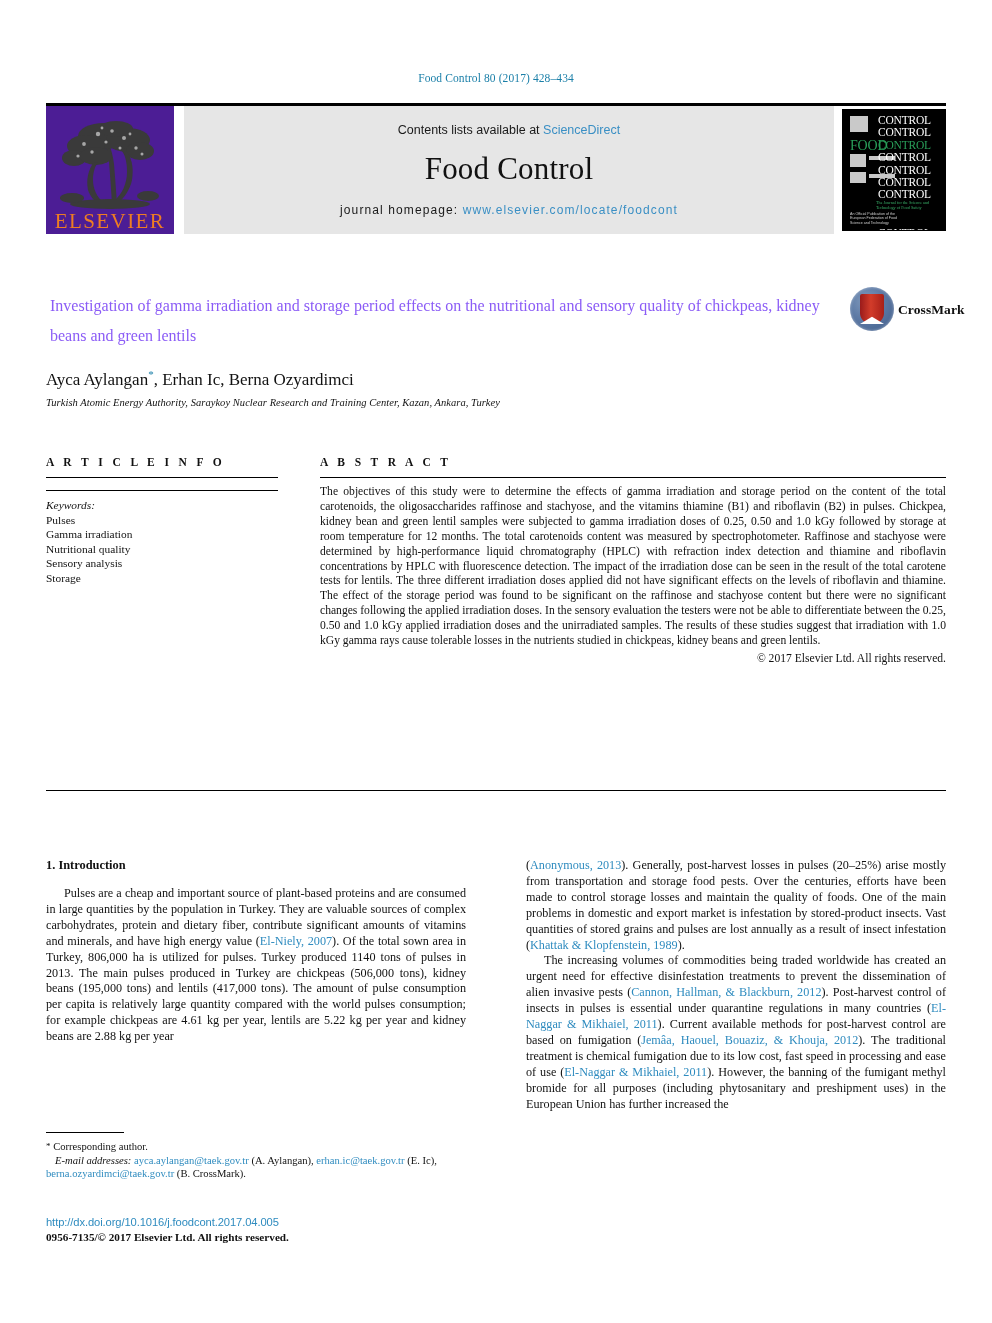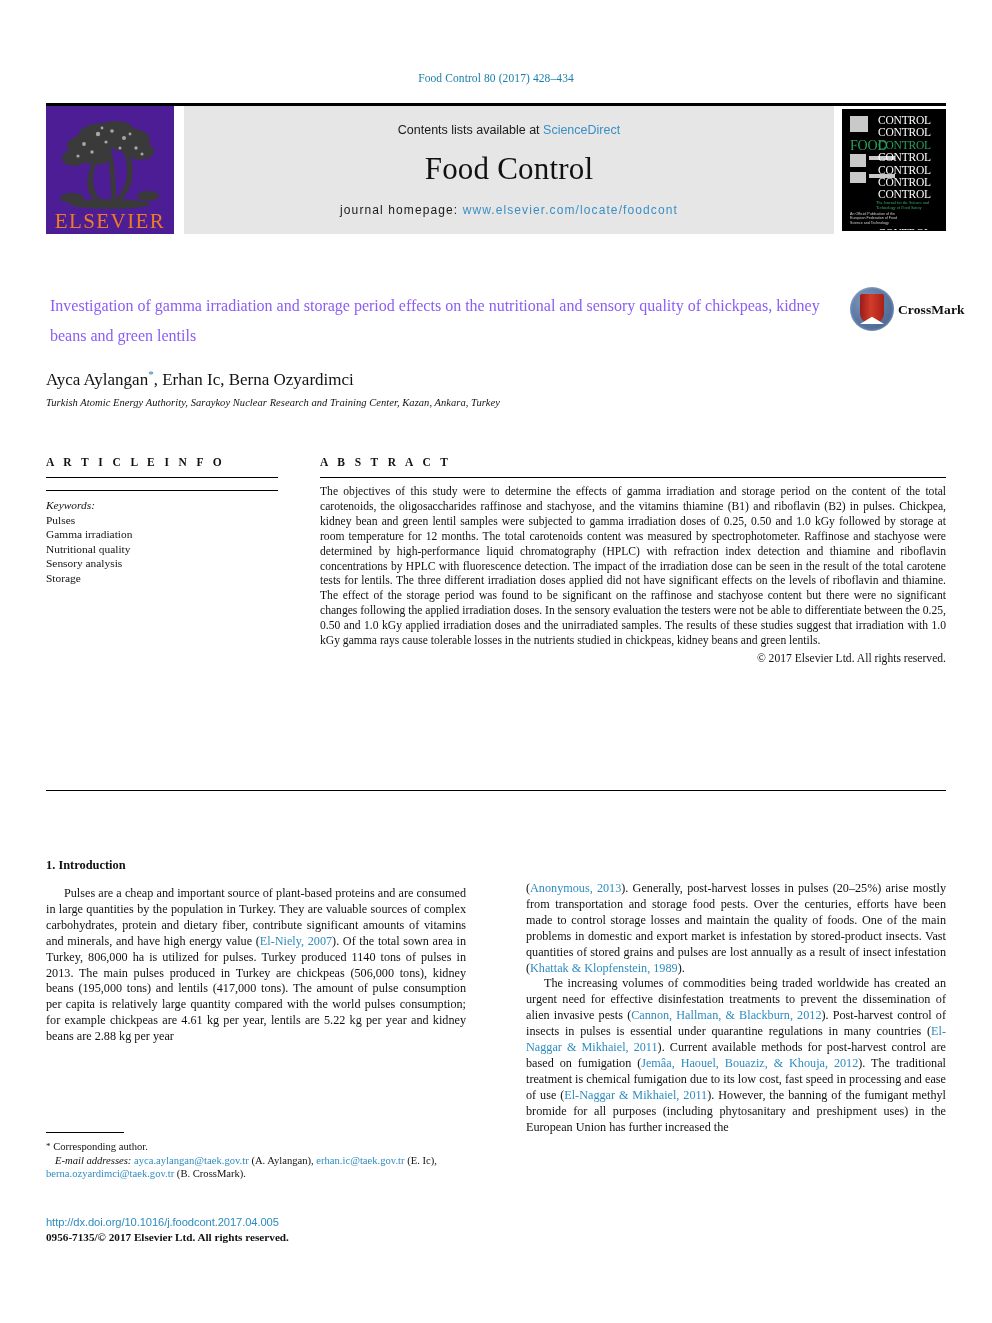--- a/index.html
+++ b/index.html
@@ -320,21 +320,21 @@
     position: absolute;
     top: 858px;
     left: 46px;
     width: 900px;
     display: flex;
   }
   .bcol {
     width: 420px;
     flex: 0 0 420px;
   }
-  .bcol.right { margin-left: 60px; margin-top: 23px; }
+  .bcol.right { margin-left: 60px; }
   .h2 {
     font-family: "Liberation Serif", serif;
     font-weight: bold;
     font-size: 12.4px;
     color: #111;
     margin: 0 0 13px 0;
   }
   .para {
     font-family: "Liberation Serif", serif;
     font-size: 12.2px;

